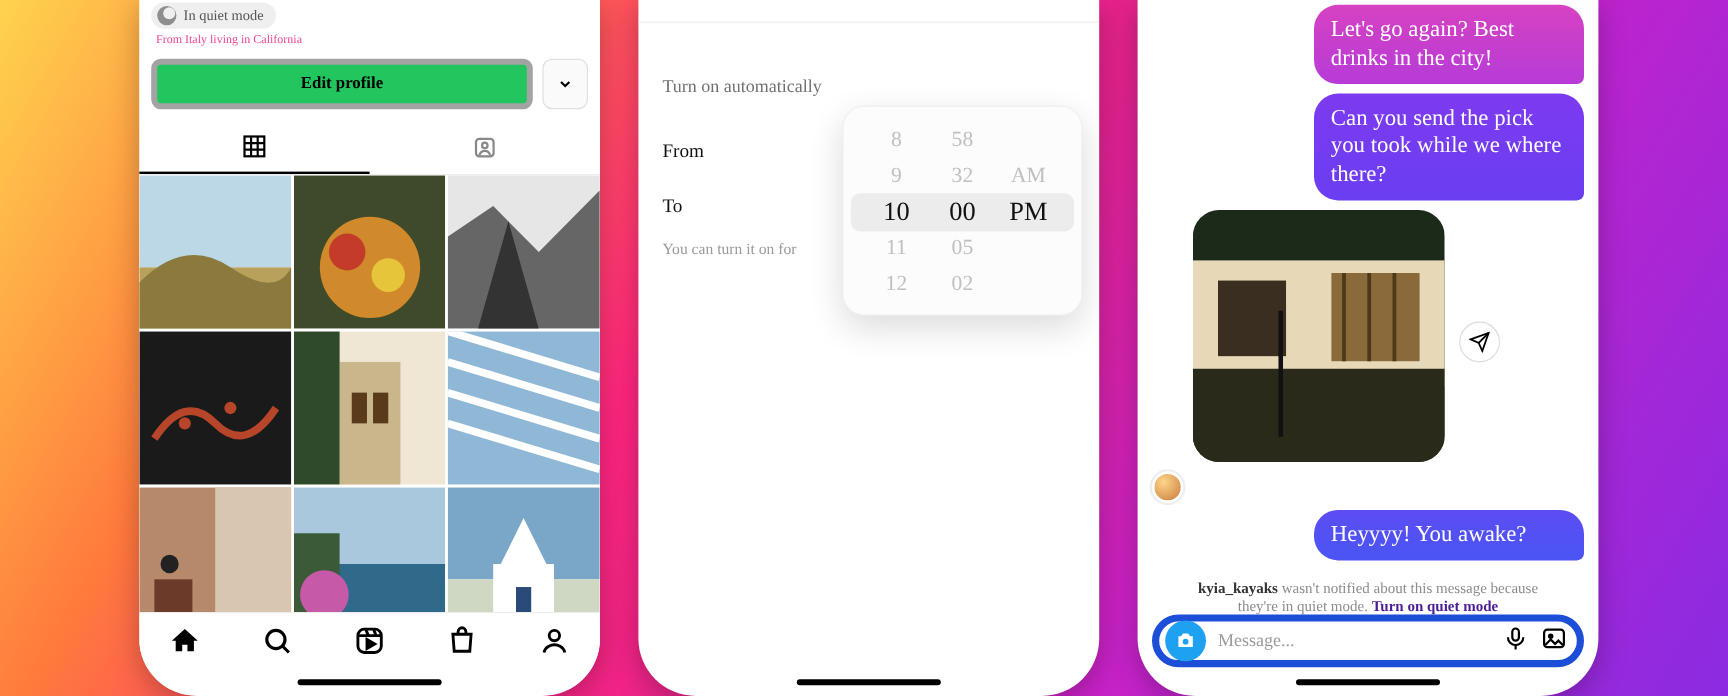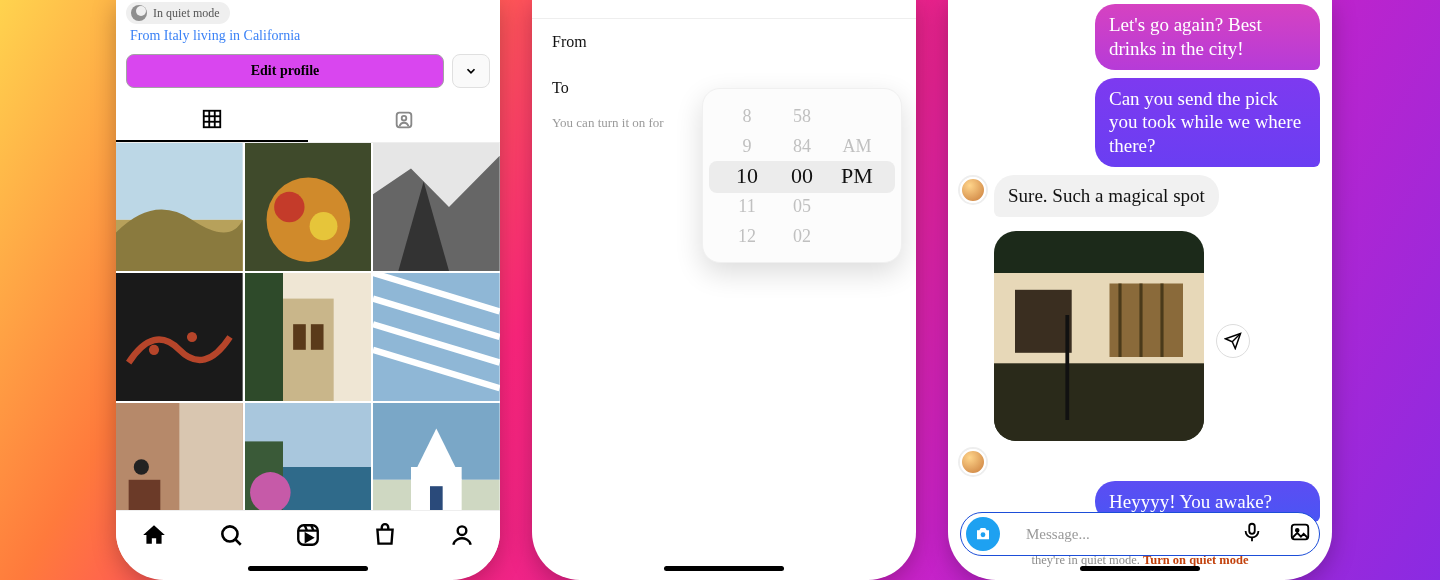--- a/index.html
+++ b/index.html
@@ -51,37 +51,37 @@
     background: #8e8e8e;
     margin-right: 6px;
     position: relative;
   }
   .moon-dot::after {
     content:""; position:absolute; width:10px; height:10px; border-radius:50%;
     background:#efefef; top:1px; left:5px;
   }
   .bio {
     padding: 0 14px 10px;
-    font-size: 14px;
-    color: #3b82f6;
+    font-size: 10px;
+    color: #ec4899;
   }
   .editrow {
     display: flex;
     gap: 8px;
     padding: 0 10px 10px;
   }
   .editbtn {
     flex: 1;
     text-align: center;
     font-weight: 600;
     font-size: 14px;
     padding: 8px 12px;
-    border: 1px solid #a3a3a3;
+    border: 5px solid #a3a3a3;
     border-radius: 8px;
-    background: #d946ef;
+    background: #22c55e;
   }
   .dropbtn {
     width: 38px;
     border: 1px solid #e0e0e0;
     border-radius: 8px;
     background: #fafafa;
     display:flex;align-items:center;justify-content:center;
   }
   .tabsrow {
     display:flex;
@@ -176,25 +176,25 @@
     border:1px solid #ddd; background:#fff;
     display:flex;align-items:center;justify-content:center;
     margin-left:12px;
   }
   .imgline { display:flex; align-items:center;}
   .notice {
     text-align:center; font-size:12.5px; color:#8c8c8c;
     padding: 8px 28px;
   }
   .notice b { color:#333; font-weight:600;}
-  .notice a { color:#c2410c; font-weight:600; text-decoration:none;}
+  .notice a { color:#4c1d95; font-weight:600; text-decoration:none;}
   .composer {
     position:absolute; bottom:24px; left:12px; right:12px;
-    height:44px; border:1px solid #1d4ed8; border-radius:24px;
-    display:flex; align-items:center; padding:0 8px 0 5px; gap:26px;
+    height:44px; border:6px solid #1d4ed8; border-radius:24px;
+    display:flex; align-items:center; padding:0 8px 0 5px; gap:10px;
     background:#fff;
   }
   .cambtn {
      width:34px;height:34px;border-radius:50%;
      background:#1ea1f1;display:flex;align-items:center;justify-content:center;
   }
   .composer .ph { flex:1; color:#9a9a9a; font-size:15px;}
   .cicon { color:#222;}
 </style>
 </head>
@@ -335,41 +335,42 @@
     <span class="navicon"><svg width="26" height="26" viewBox="0 0 24 24" fill="none" stroke="#000" stroke-width="2.2">
           <circle cx="12" cy="8" r="4"></circle>
           <path d="M4 21c1-5 6-6 8-6s7 1 8 6"></path>
         </svg></span>
   </div>
   <div class="home-indicator"></div>
 </div>
 
 <div class="phone p2">
   <div class="sep" style="margin-top:18px"></div>
+  <div class="section-title">Turn on automatically</div>
   <div class="kvrow">
     <span>From</span>
   </div>
   <div class="kvrow">
     <span>To</span>
   </div>
   <div class="footnote">You can turn it on for</div>
 
   <div class="picker">
     <div class="picker-bar"></div>
     <div class="picker-cols">
       <div class="picker-col">
         <div>8</div>
         <div>9</div>
         <div class="sel">10</div>
         <div>11</div>
         <div>12</div>
       </div>
       <div class="picker-col">
         <div>58</div>
-        <div>84</div>
+        <div>32</div>
         <div class="sel">00</div>
         <div>05</div>
         <div>02</div>
       </div>
       <div class="picker-col">
         <div></div>
         <div>AM</div>
         <div class="sel">PM</div>
         <div></div>
         <div></div>
@@ -377,24 +378,20 @@
     </div>
   </div>
   <div class="home-indicator"></div>
 </div>
 
 <div class="phone p3">
   <div class="msgarea">
     <div class="bubble right bub1">Let's go again? Best drinks in the city!</div>
     <div class="bubble right bub2">Can you send the pick you took while we where there?</div>
 
-    <div class="leftline left">
-      <div class="avatar"></div>
-      <div class="bubble">Sure. Such a magical spot</div>
-    </div>
 
     <div class="imgline">
       <div class="imgbubble">
         <svg viewBox="0 0 10 10" preserveAspectRatio="none">
           <rect width="10" height="10" fill="#1c2a1a"></rect>
           <rect x="0" y="2" width="10" height="5" fill="#e7d8b8"></rect>
           <rect x="1" y="2.8" width="2.7" height="3" fill="#3a2e20"></rect>
           <rect x="5.5" y="2.5" width="3.5" height="3.5" fill="#8a6a3a"></rect>
           <line x1="6" y1="2.5" x2="6" y2="6" stroke="#4a3a1a" stroke-width="0.15"></line>
           <line x1="7" y1="2.5" x2="7" y2="6" stroke="#4a3a1a" stroke-width="0.15"></line>

